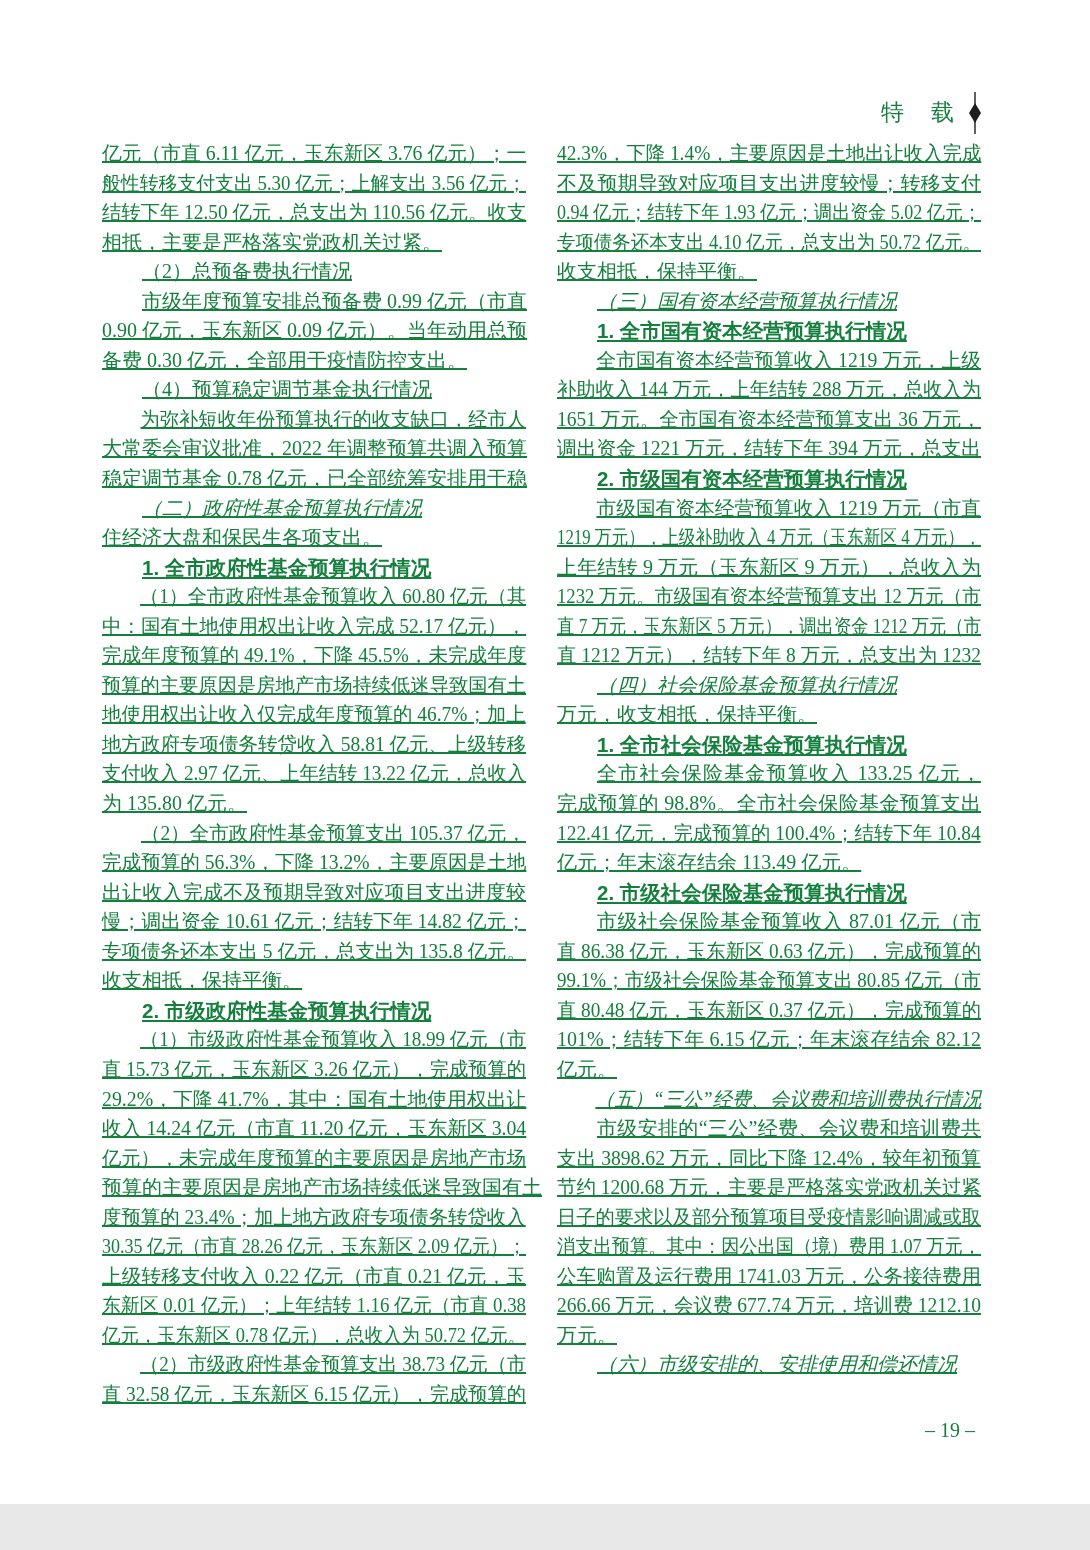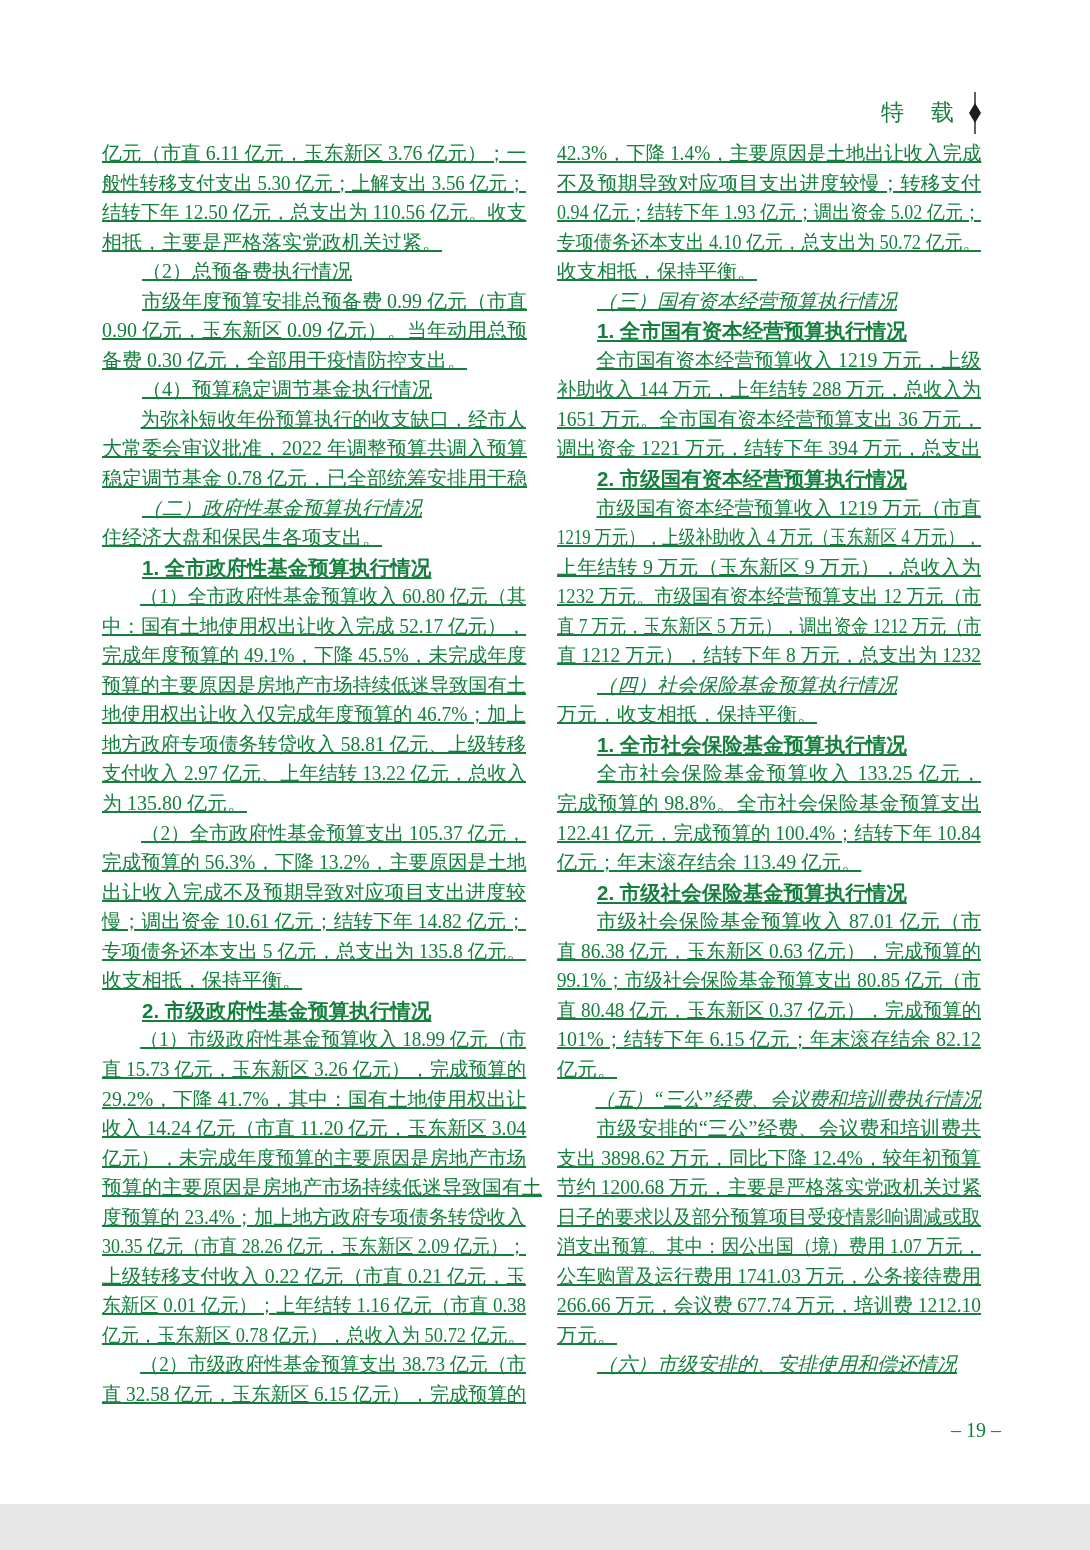--- a/index.html
+++ b/index.html
@@ -56,23 +56,22 @@
     font-family: "Liberation Sans", "DejaVu Sans", sans-serif;
     font-size: 20.5px;
   }
   .page-number {
     position: absolute;
     top: 1416px;
     left: 925px;
     width: 60px;
     font-size: 20px;
     line-height: 28px;
-    text-align: right;
+    text-align: left;
     white-space: pre;
-    margin-left: 16px;
   }
 </style>
 </head>
 <body>
 
 <div class="page">
 
   <div class="running-head">
     <span class="label">特　载</span>
     <span>

